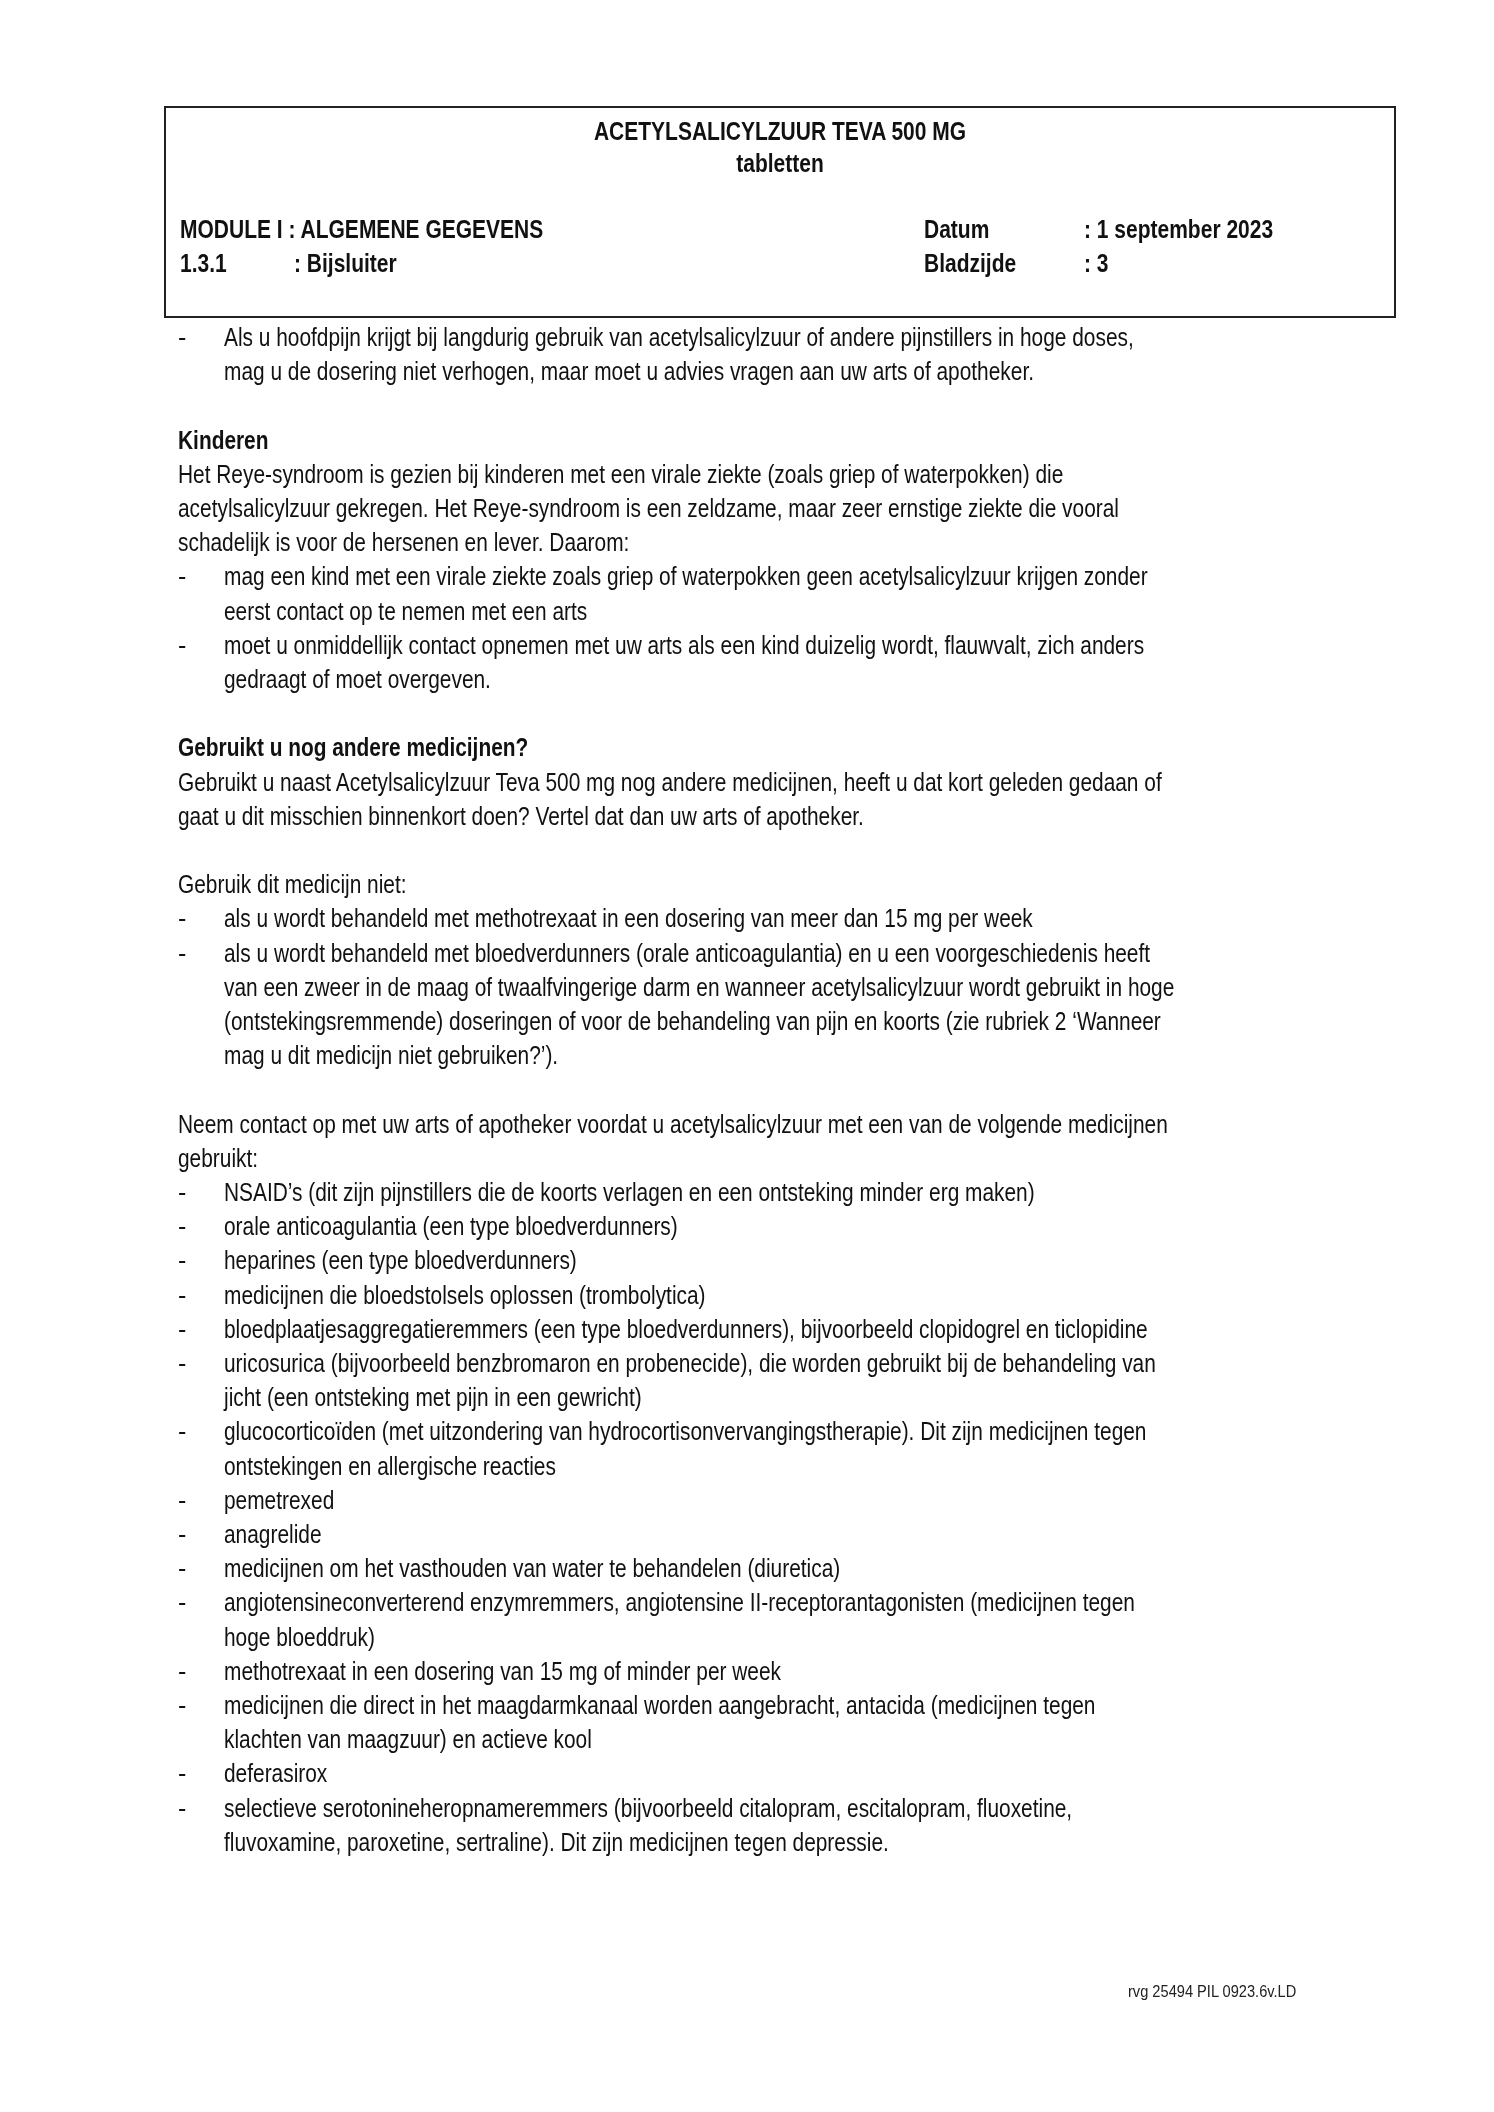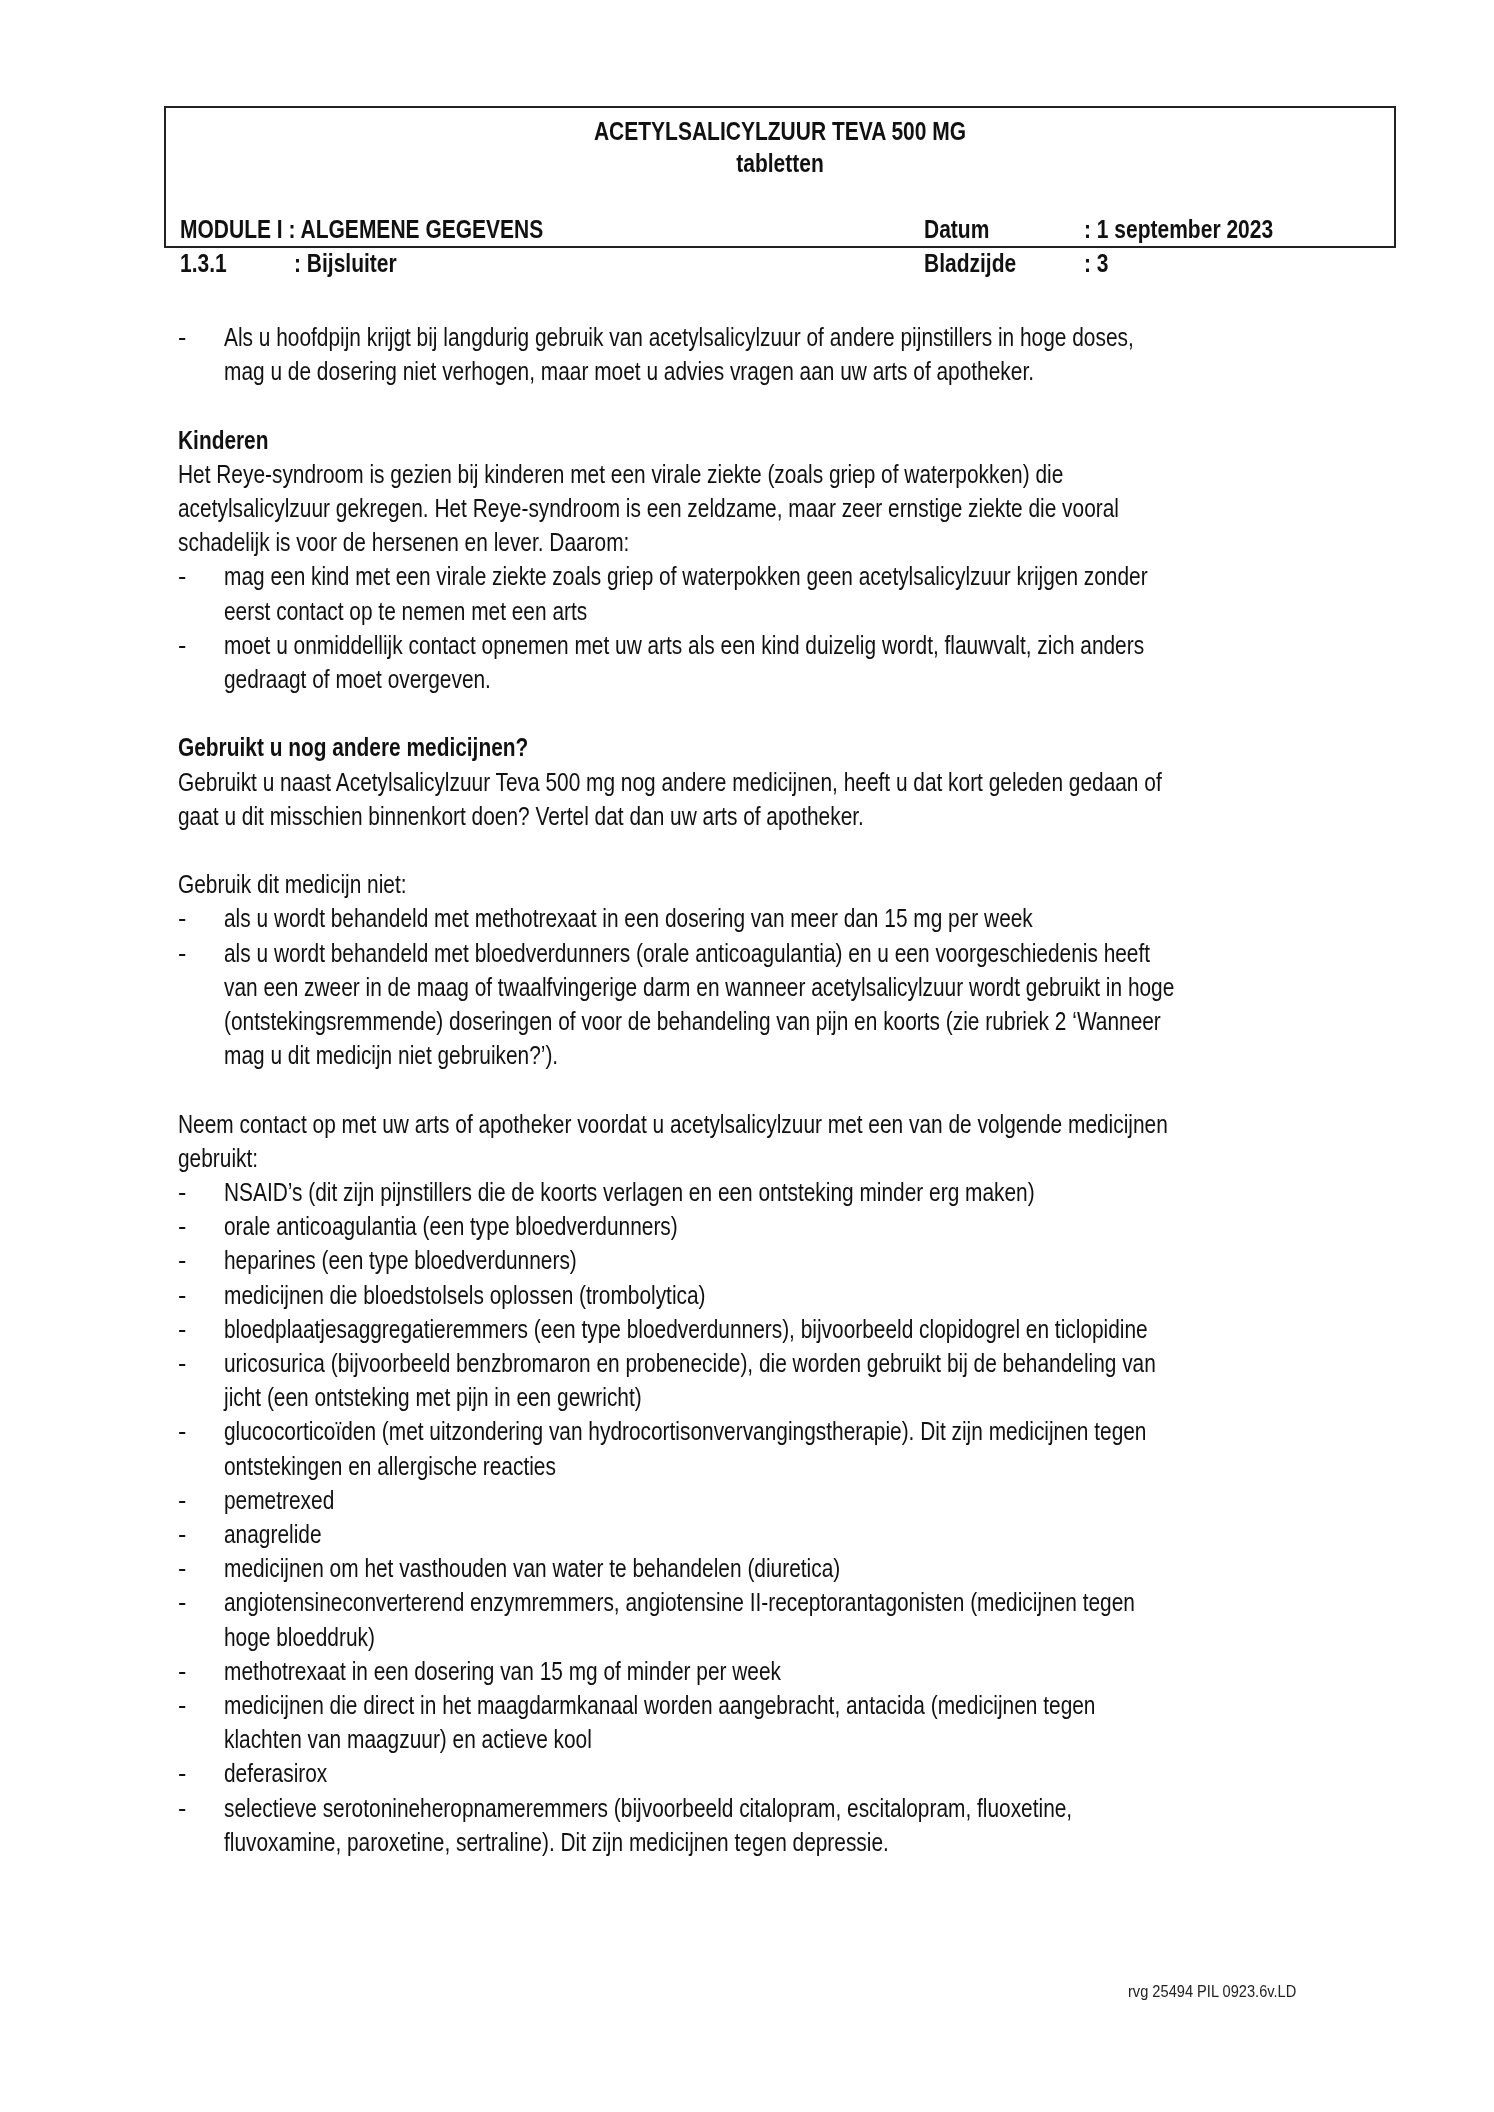--- a/index.html
+++ b/index.html
@@ -1,20 +1,20 @@
 <!DOCTYPE html>
 <html><head>
 <meta charset="utf-8">
 <style>
   html, body { margin: 0; padding: 0; background: #ffffff; }
   body { width: 1494px; height: 2112px; position: relative; overflow: hidden;
          font-family: "Liberation Sans", sans-serif; color: #111111; }
   .page { position: absolute; left: 0; top: 0; width: 1494px; height: 2112px; background: #fff; }
 
-  .header-box { position: absolute; left: 164px; top: 106px; width: 1232px; height: 142px;
+  .header-box { position: absolute; left: 164px; top: 106px; width: 1232px; height: 212px;
                 border: 2px solid #222; box-sizing: border-box; }
   .hdr { position: absolute; font-weight: bold; font-size: 25px; line-height: 30px; white-space: nowrap;
          transform-origin: left center; transform: scaleX(0.84); }
   .hdr.center { left: 0; width: 100%; text-align: center; transform-origin: center center; }
 
   .line { position: absolute; font-size: 25px; line-height: 30px; white-space: nowrap;
           transform-origin: left center; transform: scaleX(0.835); }
   .bold { font-weight: bold; }
   .dash { position: absolute; left: 178px; font-size: 25px; line-height: 30px; }
   .footer { position: absolute; left: 1128px; top: 1982px; font-size: 17px; line-height: 20px;

